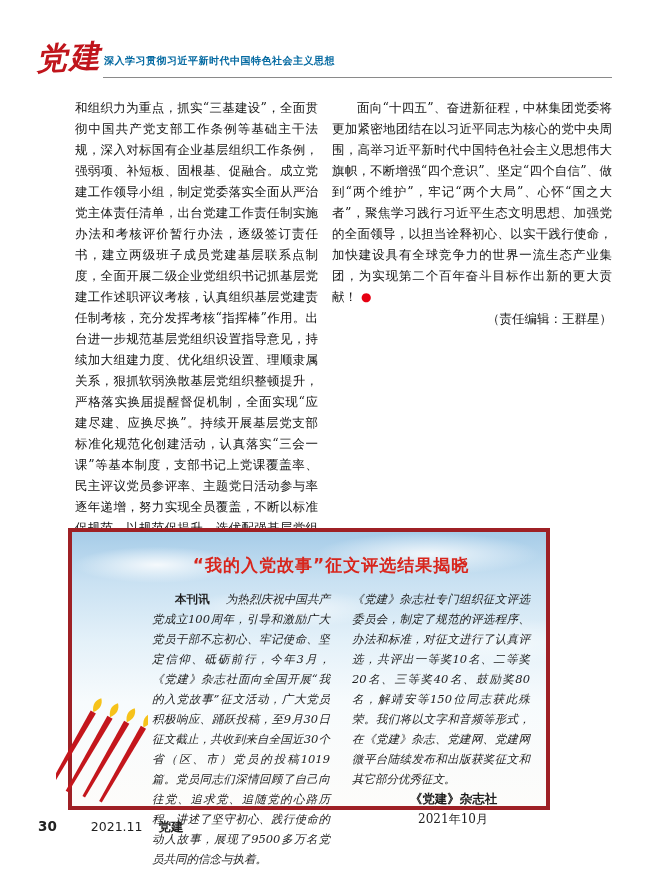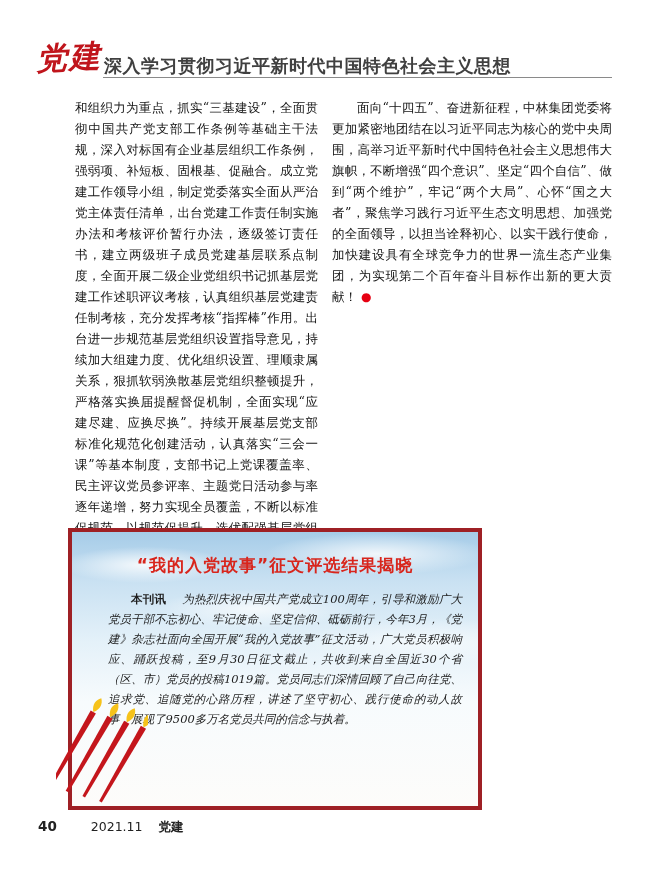--- a/index.html
+++ b/index.html
@@ -12,21 +12,21 @@
   }
   
   .header-logo {
     position:absolute; left:36px; top:40px;
     font-size:31px; line-height:34px; font-weight:bold; font-style:italic;
     color:#c0151c; transform:rotate(-3deg); letter-spacing:2px;
     font-family:"DejaVu Serif",serif;
   }
   .header-slogan {
     position:absolute; left:104px; top:54px;
-    font-size:18px; font-weight:bold; color:#404040;
+    font-size:10px; font-weight:bold; color:#0369a1;
     font-family:"DejaVu Sans","Liberation Sans",sans-serif;
     letter-spacing:0.5px;
   }
   .header-rule {
     position:absolute; left:103px; top:77px; width:509px; height:1px;
     background:#8a8a8a;
   }
   
   .article {
     position:absolute; left:75px; top:97px; width:537px;
@@ -35,28 +35,29 @@
     color:#131313;
   }
   .article .col-a { width:243px; }
   .article .col-b { width:280px; }
   .article p { margin:0; }
   .article p.indent { text-indent:2em; }
   .end-dot { color:#e60012; font-size:12px; font-style:normal; }
   .editor-note { text-align:right; margin-top:1px; }
   
   .box {
-    position:absolute; left:68px; top:528px; width:414px; height:282px;
+    position:absolute; left:68px; top:528px; width:482px; height:282px;
     border:4px solid #9e2025;
     background-image:
       radial-gradient(ellipse 120px 26px at 18% 12%, rgba(255,255,255,0.85), rgba(255,255,255,0) 70%),
       radial-gradient(ellipse 160px 30px at 75% 8%,  rgba(255,255,255,0.8),  rgba(255,255,255,0) 70%),
       radial-gradient(ellipse 140px 28px at 45% 28%, rgba(255,255,255,0.75), rgba(255,255,255,0) 70%),
       radial-gradient(ellipse 180px 34px at 88% 40%, rgba(255,255,255,0.6),  rgba(255,255,255,0) 70%),
       linear-gradient(180deg,#a6cce8 0%, #c9e1f2 18%, #e4f1f9 40%, #f7fbfd 62%, #fdfcfa 100%);
+    padding-left: 44px;
   }
   .box-title {
     text-align:center; margin-top:22px;
     color:#d8251c; font-weight:bold; font-size:17px; letter-spacing:1px;
     font-family:"DejaVu Sans","Liberation Sans",sans-serif;
   }
   .box-cols {
     display:flex; gap:22px; padding:12px 16px 0 36px;
     font-size:11.5px; line-height:20px; font-style:italic;
     text-align:justify; color:#1d1d1d;
@@ -99,28 +100,34 @@
   <div class="header-rule"></div>
 
   <div class="article">
     <div class="col-a">
       <p>和组织力为重点，抓实“三基建设”，全面贯彻中国共产党支部工作条例等基础主干法规，深入对标国有企业基层组织工作条例，强弱项、补短板、固根基、促融合。成立党建工作领导小组，制定党委落实全面从严治党主体责任清单，出台党建工作责任制实施办法和考核评价暂行办法，逐级签订责任书，建立两级班子成员党建基层联系点制度，全面开展二级企业党组织书记抓基层党建工作述职评议考核，认真组织基层党建责任制考核，充分发挥考核“指挥棒”作用。出台进一步规范基层党组织设置指导意见，持续加大组建力度、优化组织设置、理顺隶属关系，狠抓软弱涣散基层党组织整顿提升，严格落实换届提醒督促机制，全面实现“应建尽建、应换尽换”。持续开展基层党支部标准化规范化创建活动，认真落实“三会一课”等基本制度，支部书记上党课覆盖率、民主评议党员参评率、主题党日活动参与率逐年递增，努力实现全员覆盖，不断以标准促规范、以规范促提升。选优配强基层党组织书记和党务工作人员，坚持开</p>
     </div>
     <div class="col-b">
       <p class="indent"><span>面向“十四五”、奋进新征程，中林集团党委将更加紧密地团结在以习近平同志为核心的党中央周围，高举习近平新时代中国特色社会主义思想伟大旗帜，不断增强“四个意识”、坚定“四个自信”、做到“两个维护”，牢记“两个大局”、心怀“国之大者”，聚焦学习践行习近平生态文明思想、加强党的全面领导，以担当诠释初心、以实干践行使命，加快建设具有全球竞争力的世界一流生态产业集团，为实现第二个百年奋斗目标作出新的更大贡献！</span>
         <span class="end-dot">●</span>
       </p>
+      <p class="editor-note">（责任编辑：王群星）</p>
     </div>
   </div>
 
   <div class="box">
     <div class="box-title">“我的入党故事”征文评选结果揭晓</div>
     <div class="box-cols">
       <div class="bcol">
         <p><span class="byline">本刊讯</span><span>为热烈庆祝中国共产党成立100周年，引导和激励广大党员干部不忘初心、牢记使命、坚定信仰、砥砺前行，今年3月，《党建》杂志社面向全国开展“我的入党故事”征文活动，广大党员积极响应、踊跃投稿，至9月30日征文截止，共收到来自全国近30个省（区、市）党员的投稿1019篇。党员同志们深情回顾了自己向往党、追求党、追随党的心路历程，讲述了坚守初心、践行使命的动人故事，展现了9500多万名党员共同的信念与执着。</span></p>
+      </div>
+      <div class="bcol">
+        <p class="noindent">《党建》杂志社专门组织征文评选委员会，制定了规范的评选程序、办法和标准，对征文进行了认真评选，共评出一等奖10名、二等奖20名、三等奖40名、鼓励奖80名，解靖安等150位同志获此殊荣。我们将以文字和音频等形式，在《党建》杂志、党建网、党建网微平台陆续发布和出版获奖征文和其它部分优秀征文。</p>
+        <p class="signature">《党建》杂志社</p>
+        <p class="sig-date">2021年10月</p>
       </div>
     </div>
 
     <svg class="torches" viewBox="0 0 92 128" aria-hidden="true">
       <g transform="rotate(30 46 64)">
         <g>
           <path d="M14 10 C18 14 19 20 14 26 C9 20 10 14 14 10 Z" fill="#f6c21a"></path>
           <path d="M11 26 L17 26 L15.5 112 L12.5 112 Z" fill="#c4161c"></path>
         </g>
         <g transform="translate(17,-4)">
@@ -133,18 +140,18 @@
         </g>
         <g transform="translate(51,-12)">
           <path d="M14 10 C18 14 19 20 14 26 C9 20 10 14 14 10 Z" fill="#f6c21a"></path>
           <path d="M11 26 L17 26 L15.5 112 L12.5 112 Z" fill="#c4161c"></path>
         </g>
       </g>
     </svg>
   </div>
 
   <div class="footer">
-    <span class="page-num">40</span>
+    <span class="page-num">30</span>
     <span class="issue">2021.11</span>
     <span class="mag">党建</span>
   </div>
 
 </div>
 
 </body></html>

